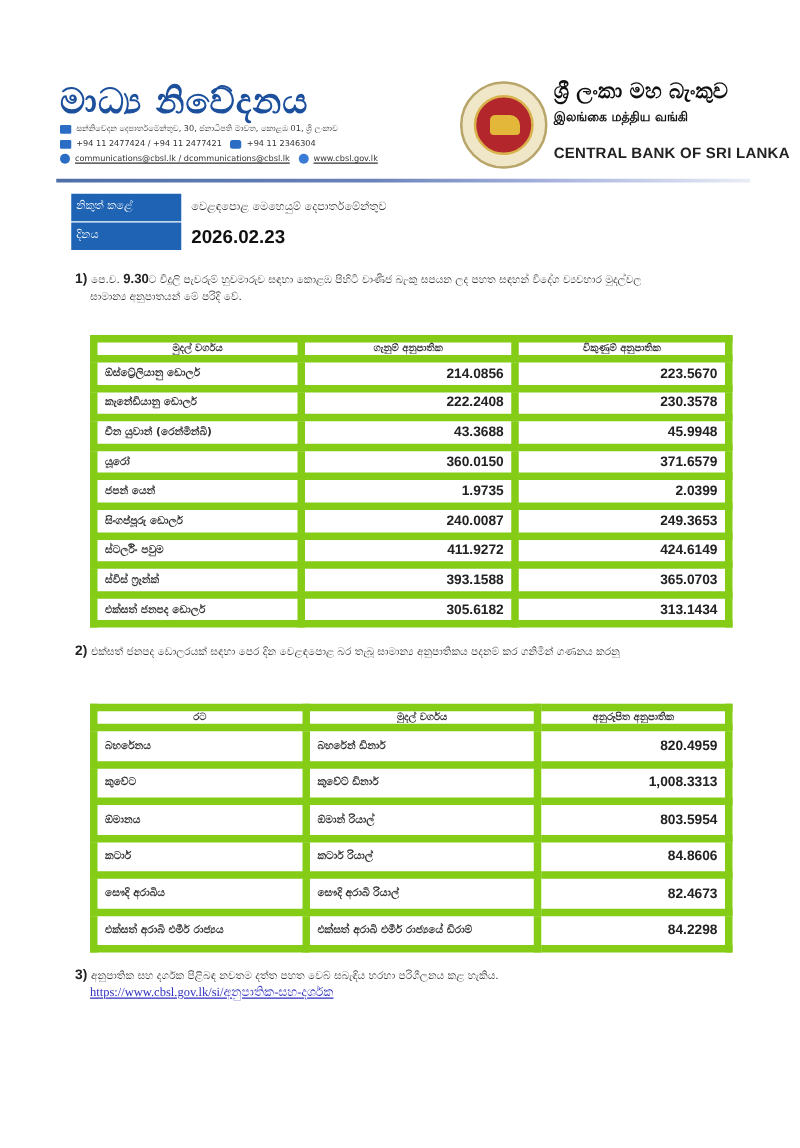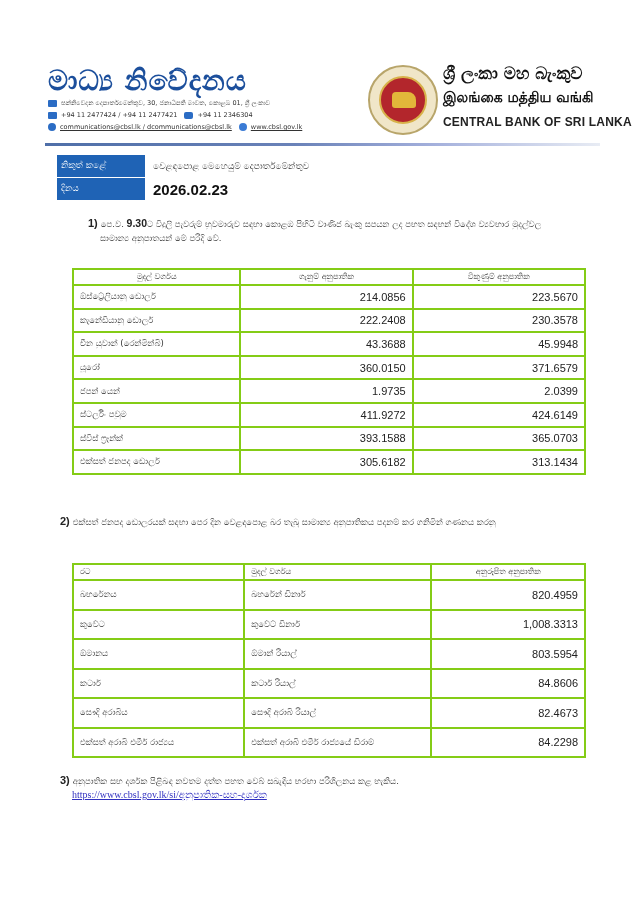--- a/index.html
+++ b/index.html
@@ -13,47 +13,47 @@
   .cicon { display: inline-block; width: 9px; height: 7px; background: #2b6cc4; border-radius: 1px; }
   .cicon.round { border-radius: 50%; width: 8px; height: 8px; }
   .fax { display:inline-block; width: 9px; height: 7px; background:#2b6cc4; border-radius:2px; margin-left: 3px; }
   .globe { display:inline-block; width: 8px; height: 8px; background:#3a7bd5; border-radius:50%; margin-left: 3px; }
 
   .seal { position: absolute; left: 323px; top: 5px; width: 70px; height: 70px; border-radius: 50%; background: #f0e6c8; border: 2px solid #b8a56a; }
   .seal-inner { position: absolute; left: 9px; top: 9px; width: 48px; height: 48px; border-radius: 50%; background: #b3262c; border: 2px solid #d8b24a; }
   .lion { position: absolute; left: 11px; top: 14px; width: 24px; height: 16px; background: #e2b73a; border-radius: 4px 8px 3px 3px; }
 
   .bank-si { position: absolute; left: 398px; top: 3px; font-size: 17px; font-weight: bold; color: #111; white-space: nowrap; }
-  .bank-ta { position: absolute; left: 398px; top: 29px; font-size: 14px; font-weight: bold; color: #111; white-space: nowrap; }
+  .bank-ta { position: absolute; left: 398px; top: 29px; font-size: 10px; font-weight: bold; color: #111; white-space: nowrap; }
   .bank-en { position: absolute; left: 398px; top: 55px; font-size: 12px; font-weight: bold; color: #222; white-space: nowrap; font-family: "Liberation Sans", sans-serif; letter-spacing: 0.2px; }
 
   .rule { position: absolute; left: 45px; top: 143px; width: 555px; height: 3px;
           background: linear-gradient(to right, #4f6fa8 0%, #6a82b8 45%, #a4b0dc 70%, #e8ecf4 100%); }
 
   .meta { position: absolute; left: 57px; top: 155px; }
   .meta-row { display: flex; height: 22px; margin-bottom: 1px; }
   .meta-label { width: 88px; background: #1f63b5; color: #fff; font-size: 9px; padding: 5px 4px; }
   .meta-value { padding-left: 8px; display: flex; align-items: center; font-size: 9px; color: #333; }
   .meta-value.date { font-size: 15px; font-weight: bold; color: #111; font-family: "Liberation Sans", sans-serif; }
 
   .para { position: absolute; left: 60px; width: 535px; font-size: 8.5px; line-height: 14px; color: #333; }
   .para .num { font-size: 11px; font-weight: bold; color: #222; margin-right: 3px; font-family: "Liberation Sans", sans-serif; }
   .para .indent { display: block; padding-left: 12px; }
-  .p1 { top: 216px; margin-left: 28px; } .p2 { top: 514px; } .p3 { top: 773px; }
+  .p1 { top: 216px; } .p2 { top: 514px; } .p3 { top: 773px; }
   .link { color: #3030c0; text-decoration: underline; font-family: "Liberation Serif", serif; font-size: 10px; }
 
   table { position: absolute; border-collapse: collapse; font-size: 8.5px; color: #333; }
-  table td, table th { border: 2px solid #84cc16; height: 23.6px; padding: 0 6px; font-weight: normal; }
+  table td, table th { border: 6px solid #84cc16; height: 23.6px; padding: 0 6px; font-weight: bold; }
   table th { height: 16px; text-align: center; font-size: 8px; }
   td.num { text-align: right; font-family: "Liberation Sans", sans-serif; font-size: 11px; color: #222; }
   .t1 { left: 72px; top: 268px; width: 514px; }
   .t1 col.c-a { width: 168px; } .t1 col.c-b { width: 173px; } .t1 col.c-c { width: 173px; }
   .t2 { left: 72px; top: 563px; width: 514px; }
   .t2 col.c-a { width: 172px; } .t2 col.c-b { width: 188px; } .t2 col.c-c { width: 154px; }
-  .t2 th { text-align: left; }
+  .t2 th { text-align: center; }
   .t2 th.num-h { text-align: center; }
   .t2 td { height: 29.5px; }
 </style>
 </head>
 <body>
 
 <div class="header">
   <div class="mt-title">මාධ්‍ය නිවේදනය</div>
   <div class="contact c1">
     <span class="cicon"></span>
@@ -133,20 +133,25 @@
         <td>යූරෝ</td>
         <td class="num">360.0150</td>
         <td class="num">371.6579</td>
       </tr>
     <tr>
         <td>ජපන් යෙන්</td>
         <td class="num">1.9735</td>
         <td class="num">2.0399</td>
       </tr>
     <tr>
+        <td>සිංගප්පූරු ඩොලර්</td>
+        <td class="num">240.0087</td>
+        <td class="num">249.3653</td>
+      </tr>
+    <tr>
         <td>ස්ටර්ලිං පවුම</td>
         <td class="num">411.9272</td>
         <td class="num">424.6149</td>
       </tr>
     <tr>
         <td>ස්විස් ෆ්‍රෑන්ක්</td>
         <td class="num">393.1588</td>
         <td class="num">365.0703</td>
       </tr>
     <tr>

